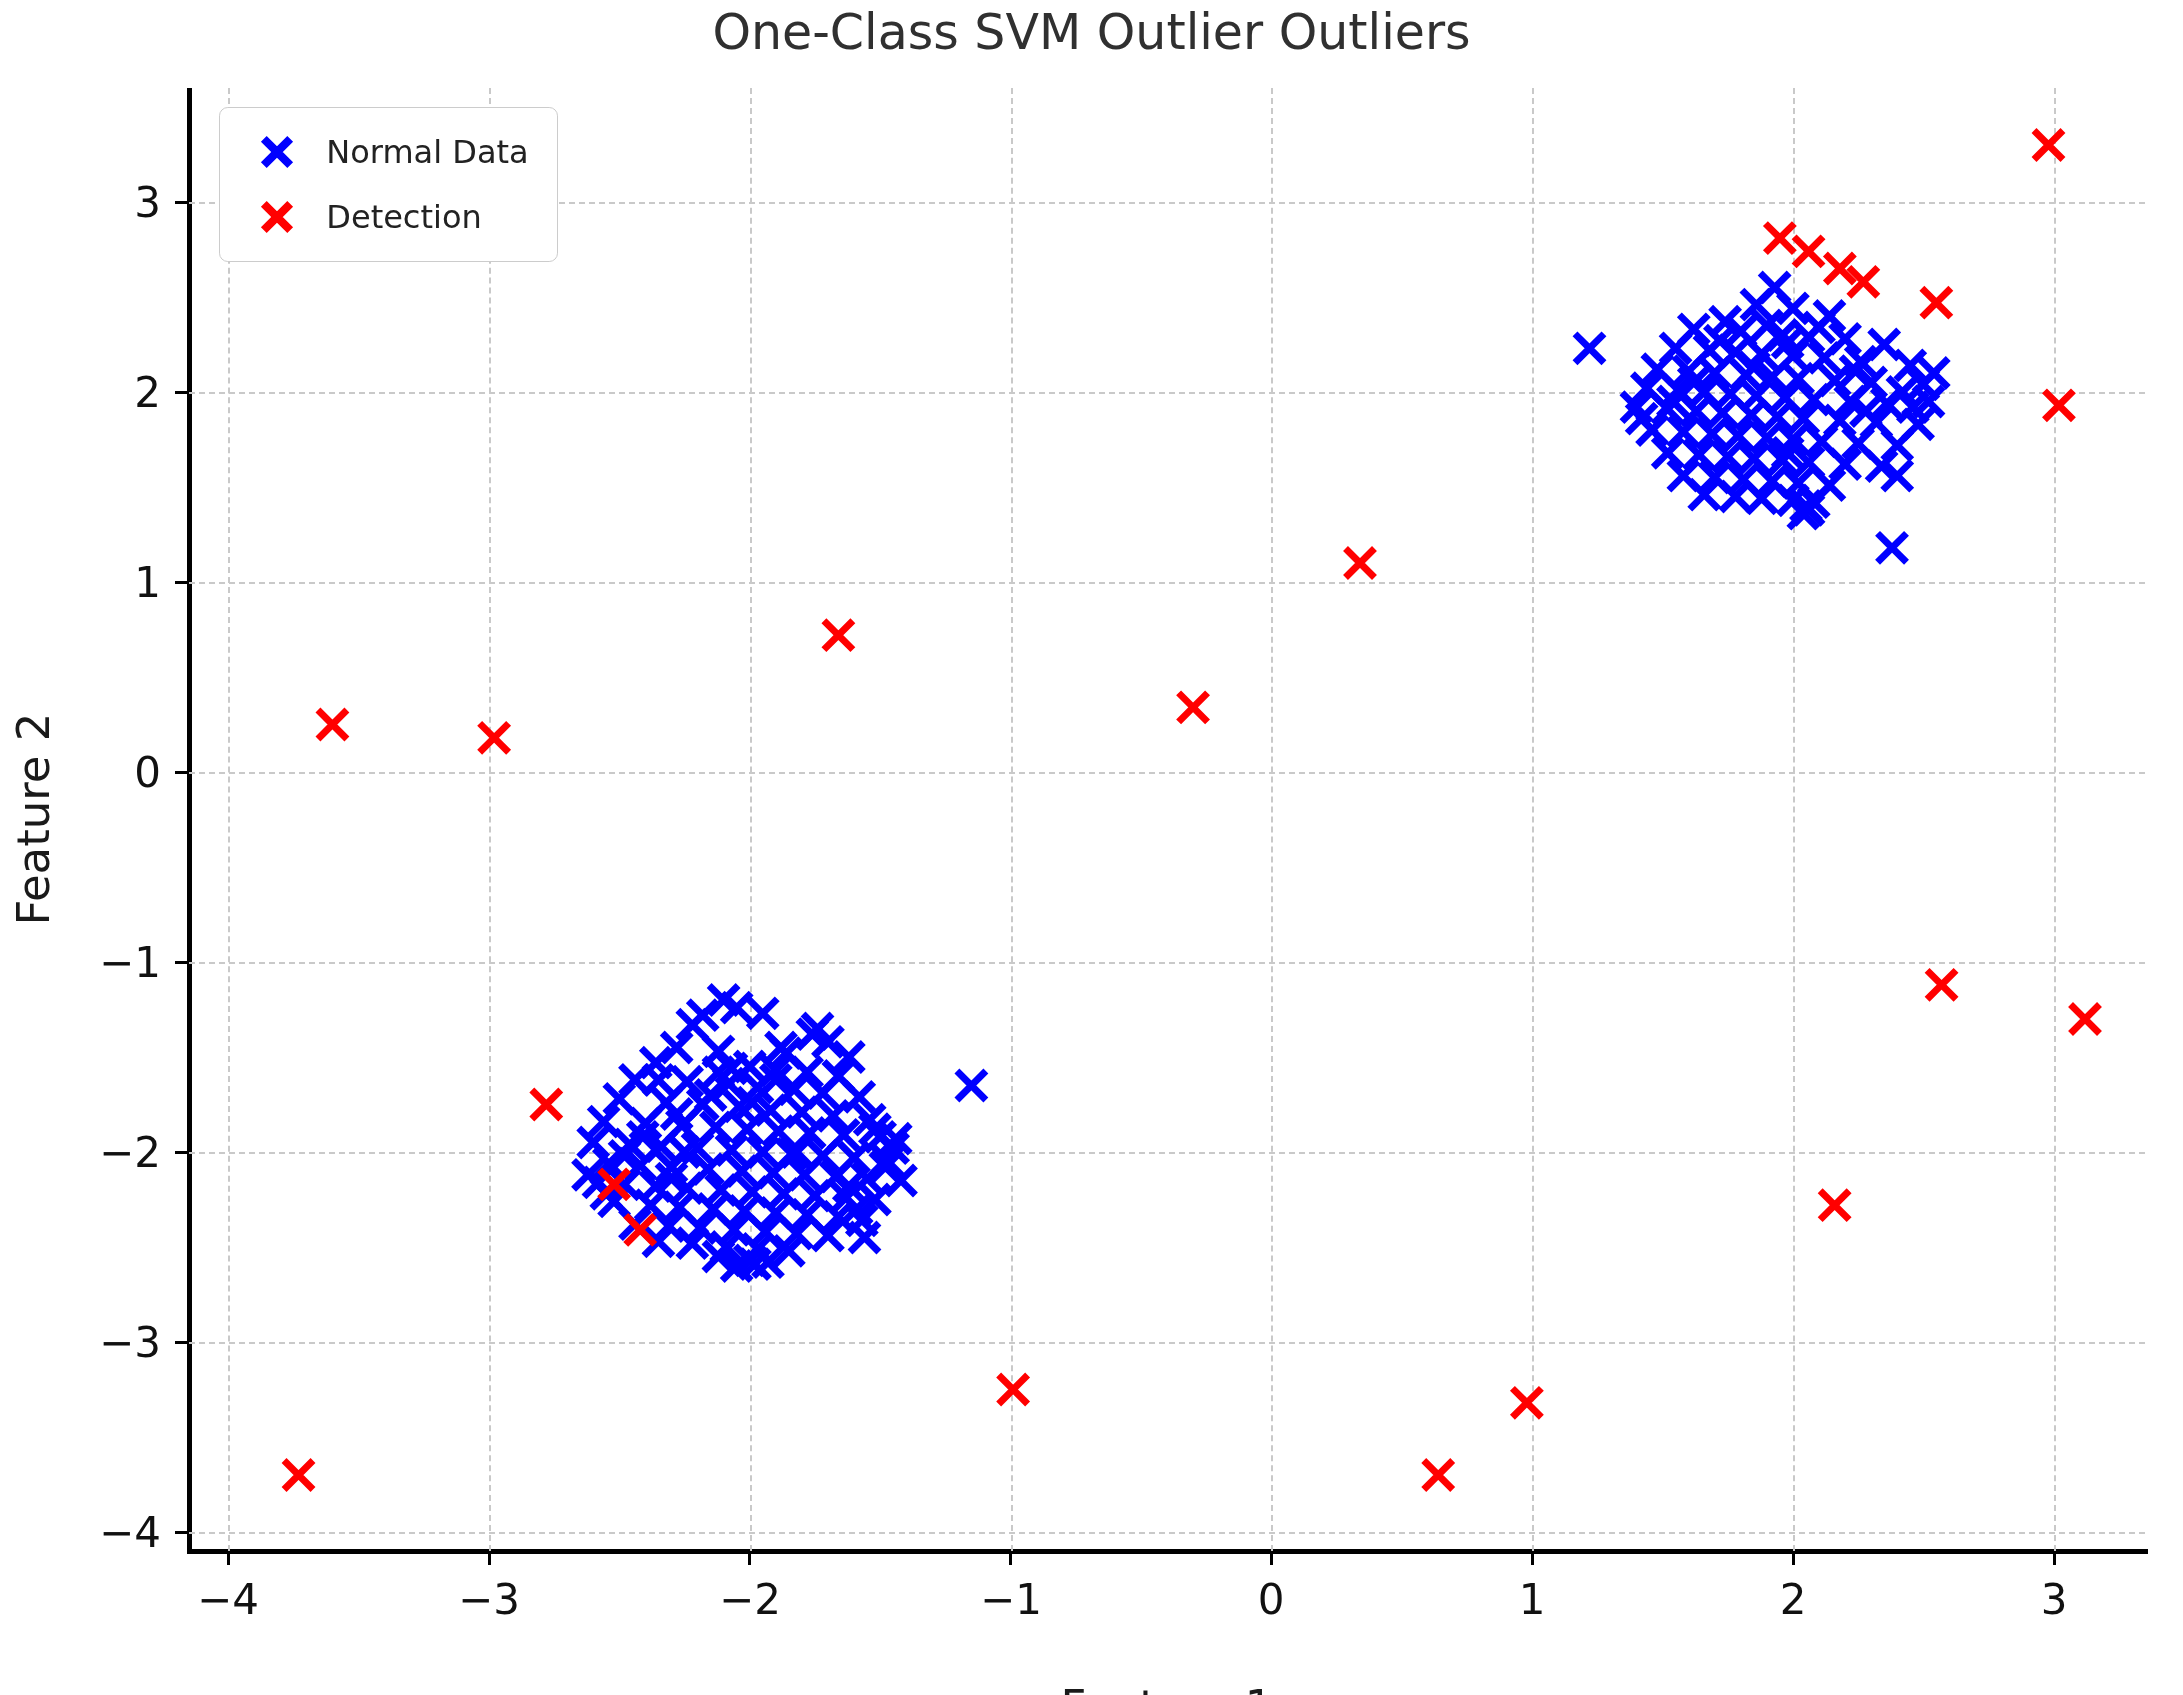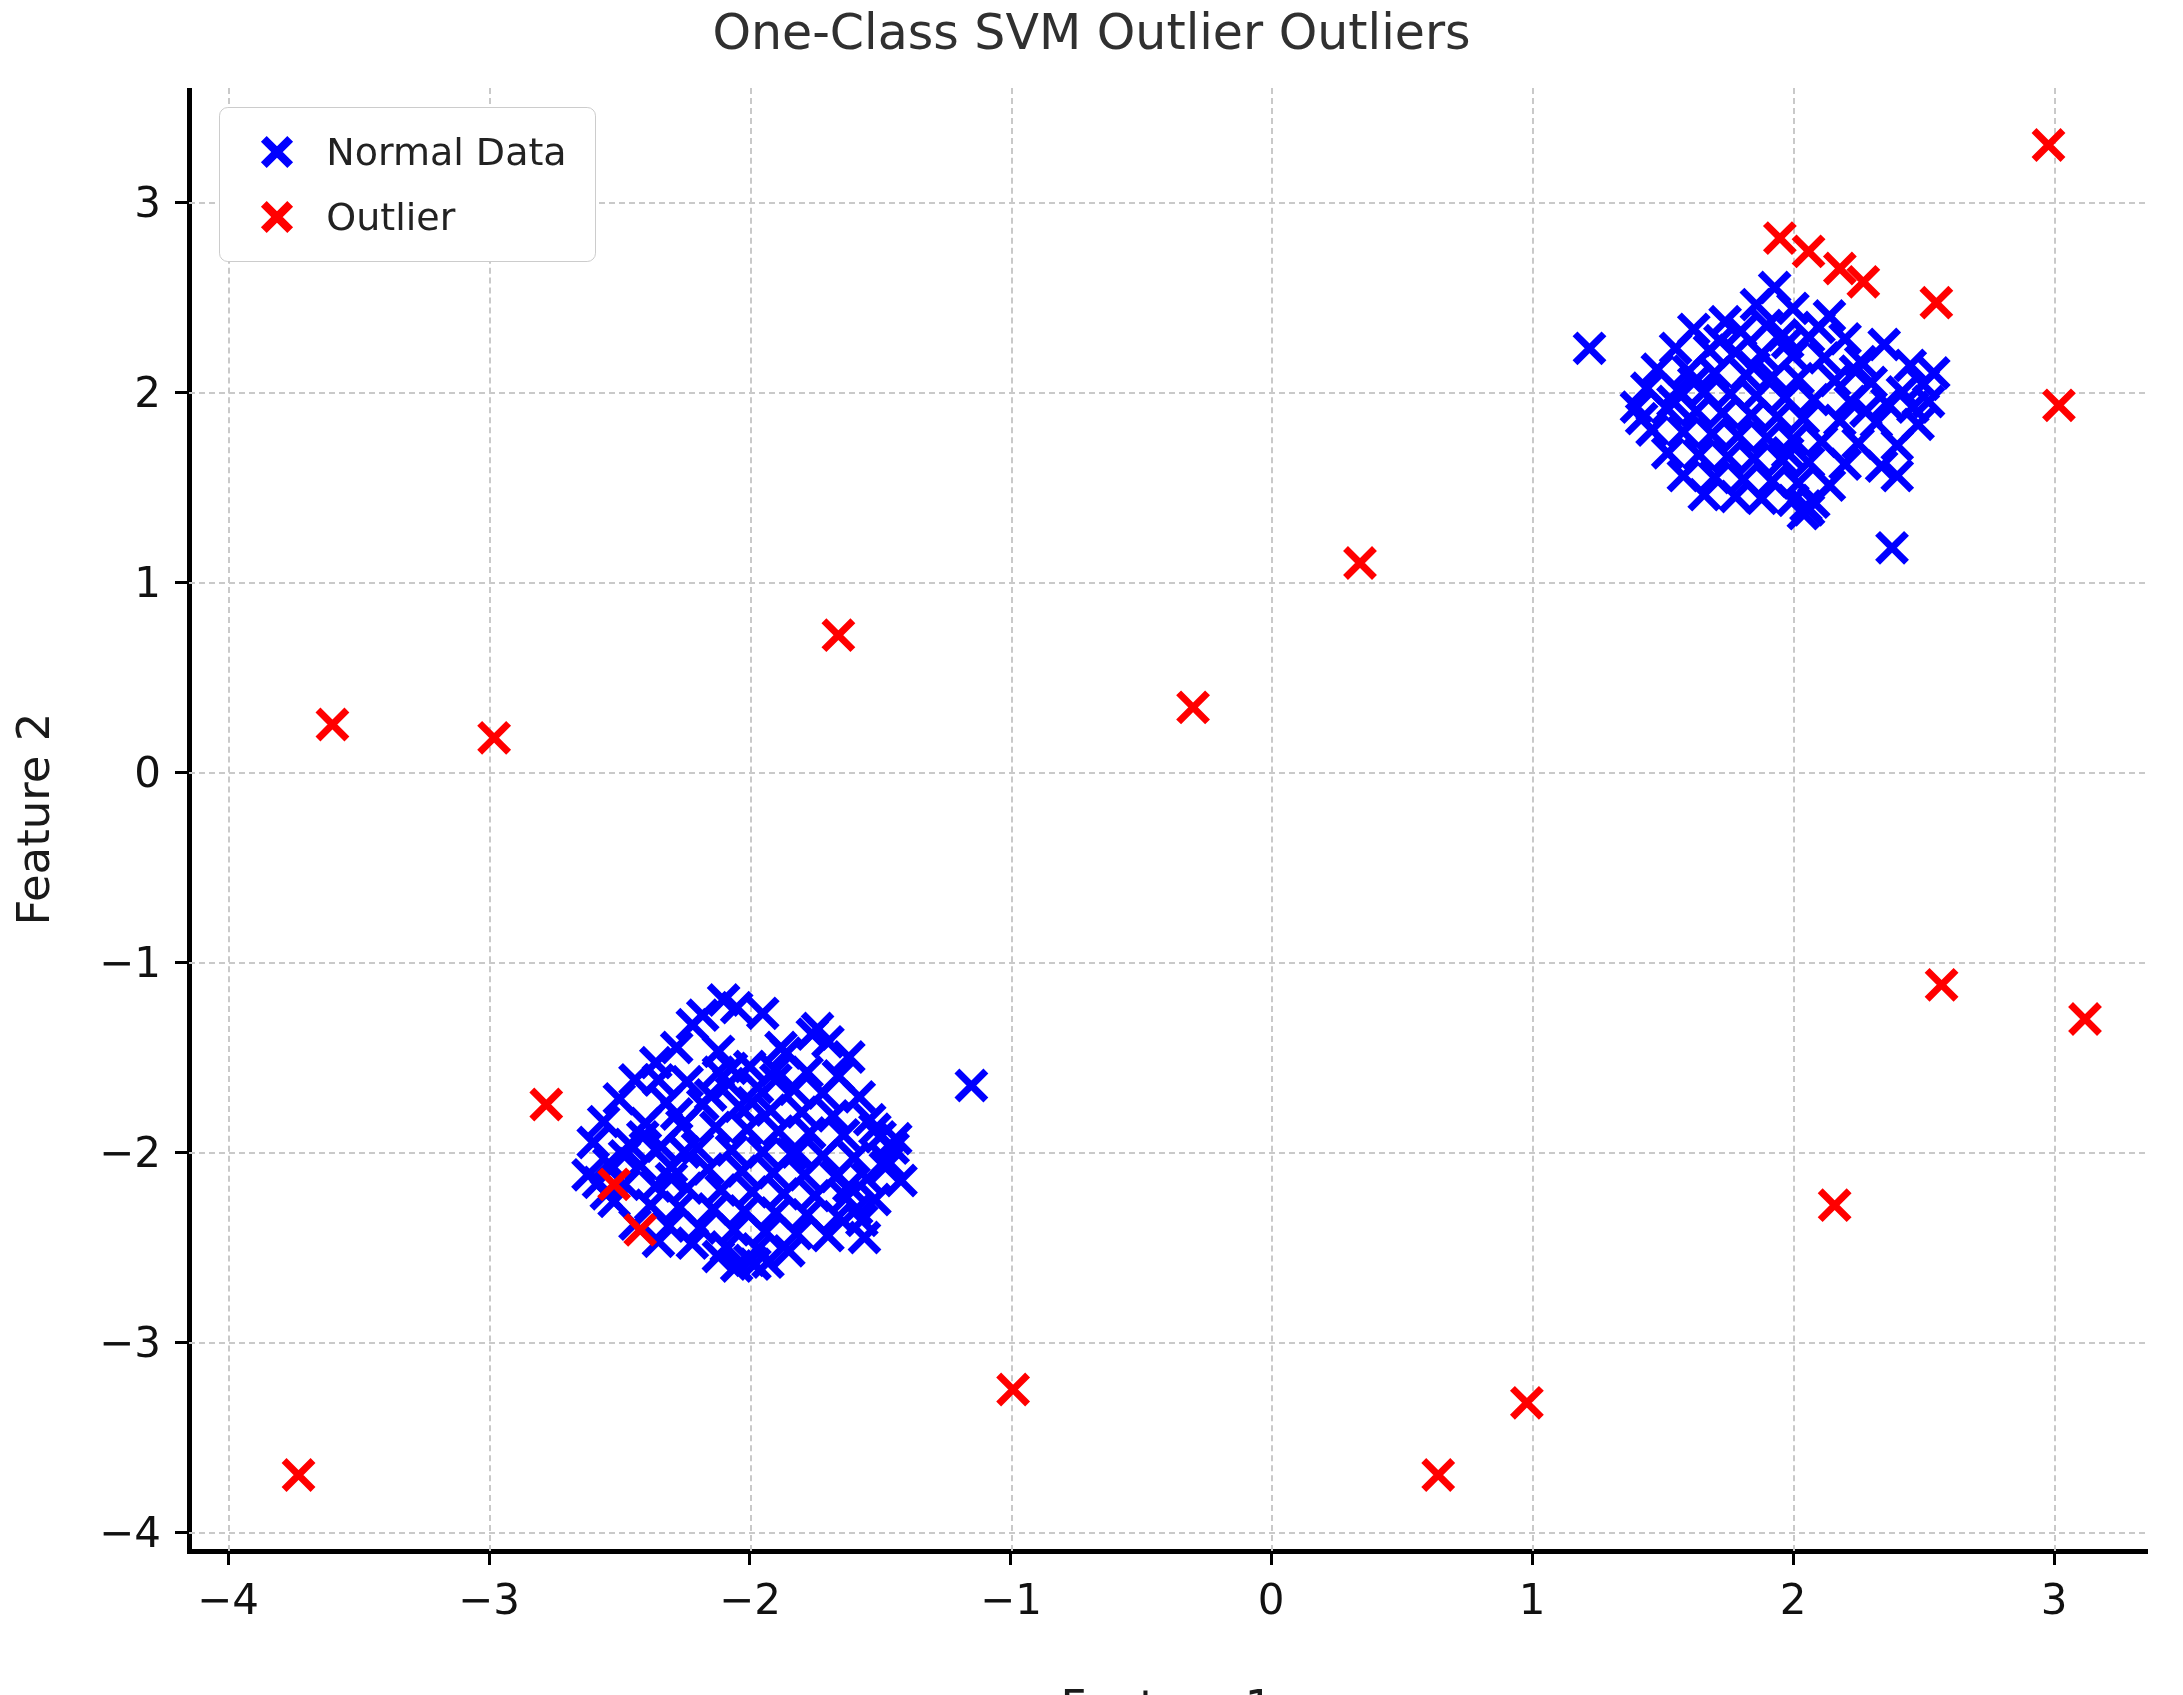--- a/index.html
+++ b/index.html
@@ -128,21 +128,21 @@
     align-items: center;
     height: 65px;
   }
   .legend-mark {
     width: 76px;
     display: flex;
     align-items: center;
     justify-content: center;
   }
   .legend-text {
-    font-size: 38px;
+    font-size: 32px;
     color: #222222;
     white-space: nowrap;
     padding-left: 11.3px;
   }
 </style>
 </head>
 <body>
 
 <div id="page">
 
@@ -461,21 +461,21 @@
           </svg>
         </span>
         <span class="legend-text">Normal Data</span>
       </div>
       <div class="legend-row">
         <span class="legend-mark">
           <svg width="44" height="44" viewBox="0 0 70 70">
             <path d="M14 14 L56 56 M56 14 L14 56" stroke="#FF0000" stroke-width="13" stroke-linecap="butt" fill="none"></path>
           </svg>
         </span>
-        <span class="legend-text">Outlier</span>
+        <span class="legend-text">Detection</span>
       </div>
     </div>
 
     <div id="xlabel">Feature 1</div>
     <div id="ylabel">Feature 2</div>
   </div>
 </div>
 
 
 </body></html>

